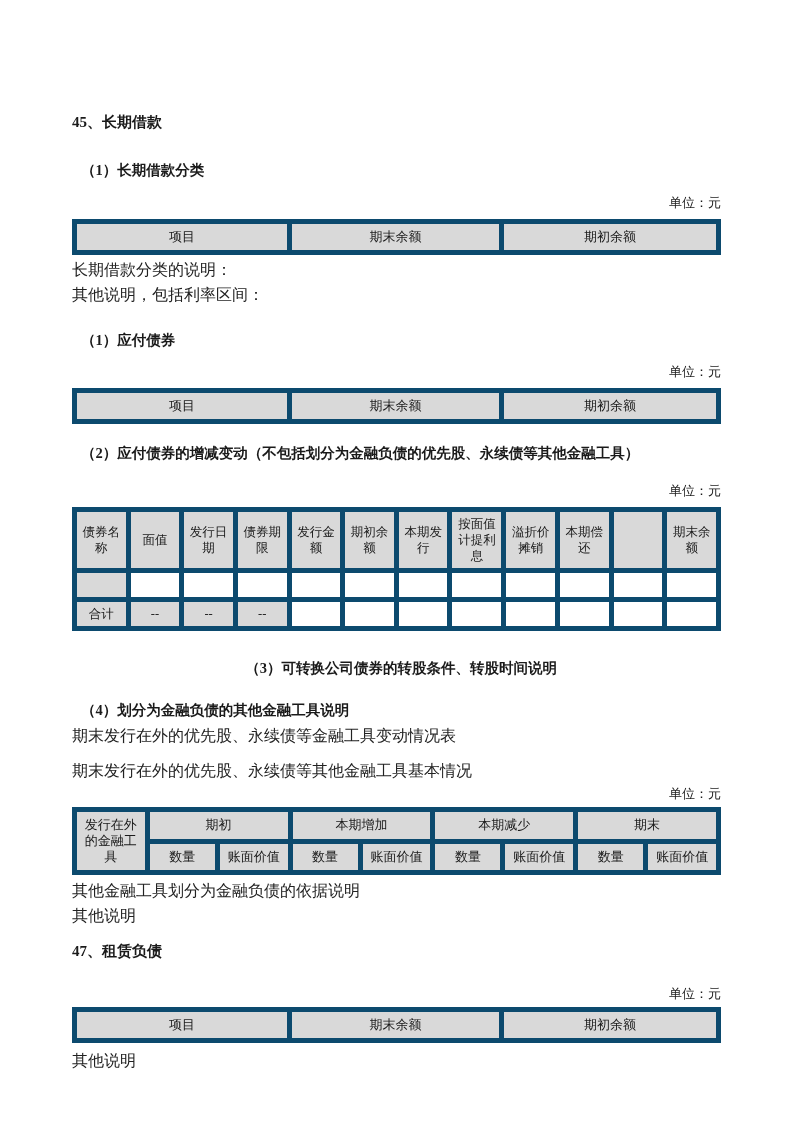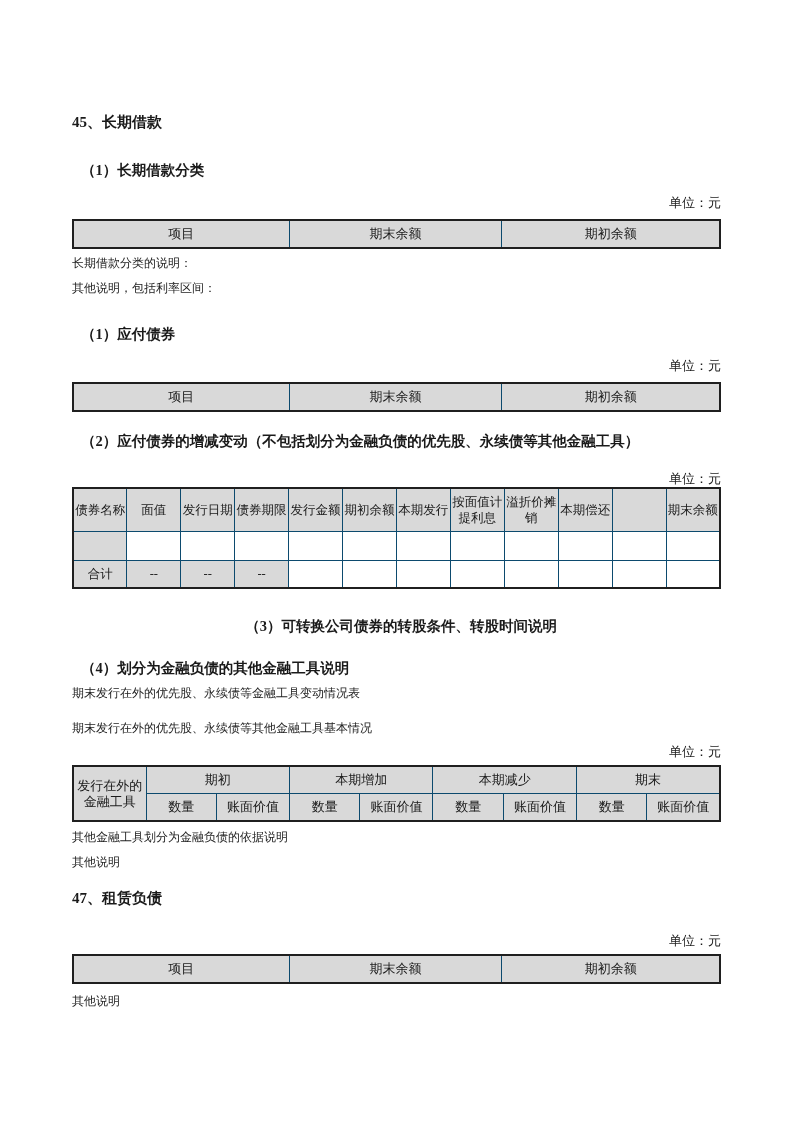--- a/index.html
+++ b/index.html
@@ -21,37 +21,37 @@
     line-height: 18px;
     margin-top: 16px;
   }
   .sub-title {
     font-size: 14.5px;
     font-weight: bold;
     line-height: 18px;
     padding-left: 9px;
   }
   .note {
-    font-size: 12px;
+    font-size: 16px;
     line-height: 17px;
     color: #222222;
   }
   .unit {
     font-size: 13px;
     line-height: 17px;
     text-align: right;
   }
   table.tbl {
     width: 100%;
     border-collapse: collapse;
     border: 2px solid #1f1f1f;
     table-layout: fixed;
   }
   table.tbl td {
-    border: 1px solid #0c4a6e;
+    border: 5px solid #0c4a6e;
     text-align: center;
     vertical-align: middle;
     font-size: 13px;
     line-height: 16px;
     padding: 5px 2px;
     overflow: hidden;
   }
   table.tbl td.hdr { background: #d9d9d9; }
   table.bonds td { font-size: 12.5px; padding: 4px 1px; }
   table.bonds tr.hdr-row td { height: 43px; }
@@ -63,21 +63,21 @@
   .mt-unit1     { margin-top: 15px; }
   .mt-tbl1      { margin-top: 8px; }
   .mt-note1     { margin-top: 6px; }
   .mt-note2     { margin-top: 8px; }
   .mt-s46       { margin-top: 25px; }
   .mt-s46-sub1  { margin-top: 28px; }
   .mt-unit2     { margin-top: 14px; }
   .mt-tbl2      { margin-top: 8px; }
   .mt-s46-sub2  { margin-top: 20px; }
   .mt-unit3     { margin-top: 20px; }
-  .mt-tbl3      { }
+  .mt-tbl3      { margin-top: 8px; }
   .mt-s46-sub3  { margin-top: 28px; text-align: center; }
   .mt-s46-sub4  { margin-top: 24px; }
   .mt-n1        { margin-top: 18px; }
   .mt-n2        { margin-top: 8px; }
   .mt-unit4     { margin-top: 6px; }
   .mt-tbl4      { margin-top: 5px; padding-left: 16px; }
   .mt-n3        { margin-top: 7px; }
   .mt-n4        { margin-top: 8px; }
   .mt-s47       { margin-top: 18px; }
   .mt-unit5     { margin-top: 25px; }

